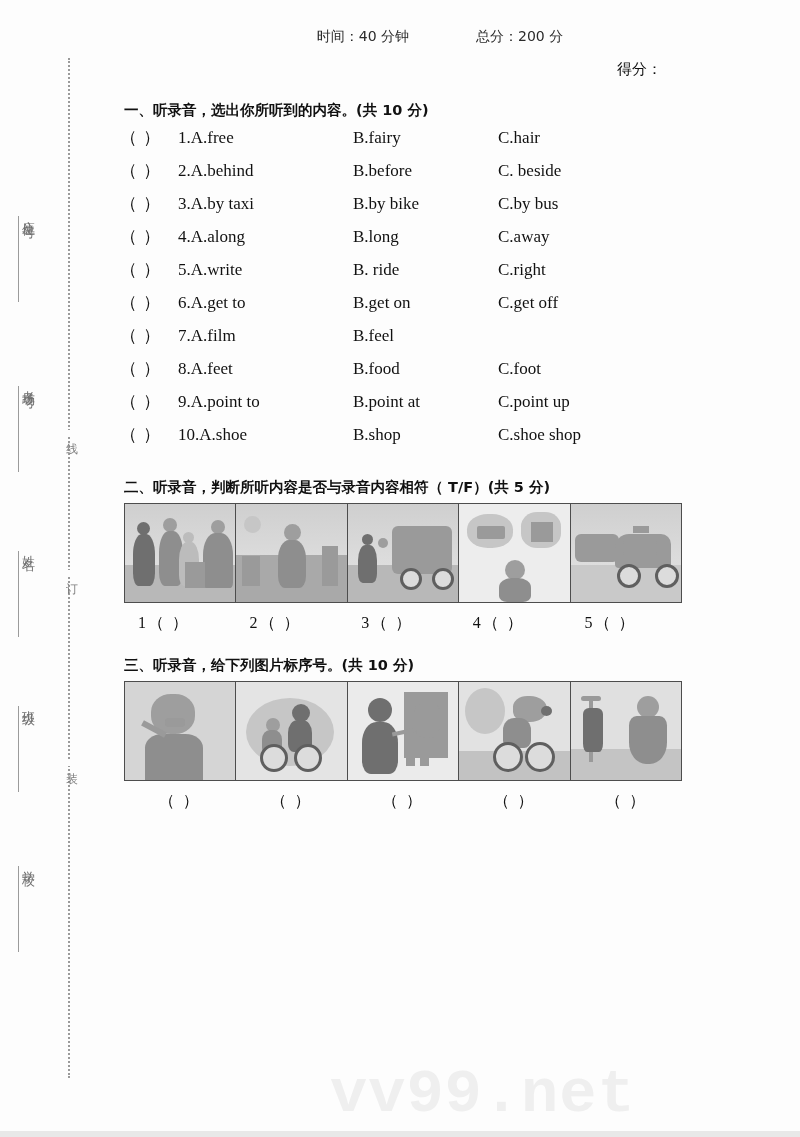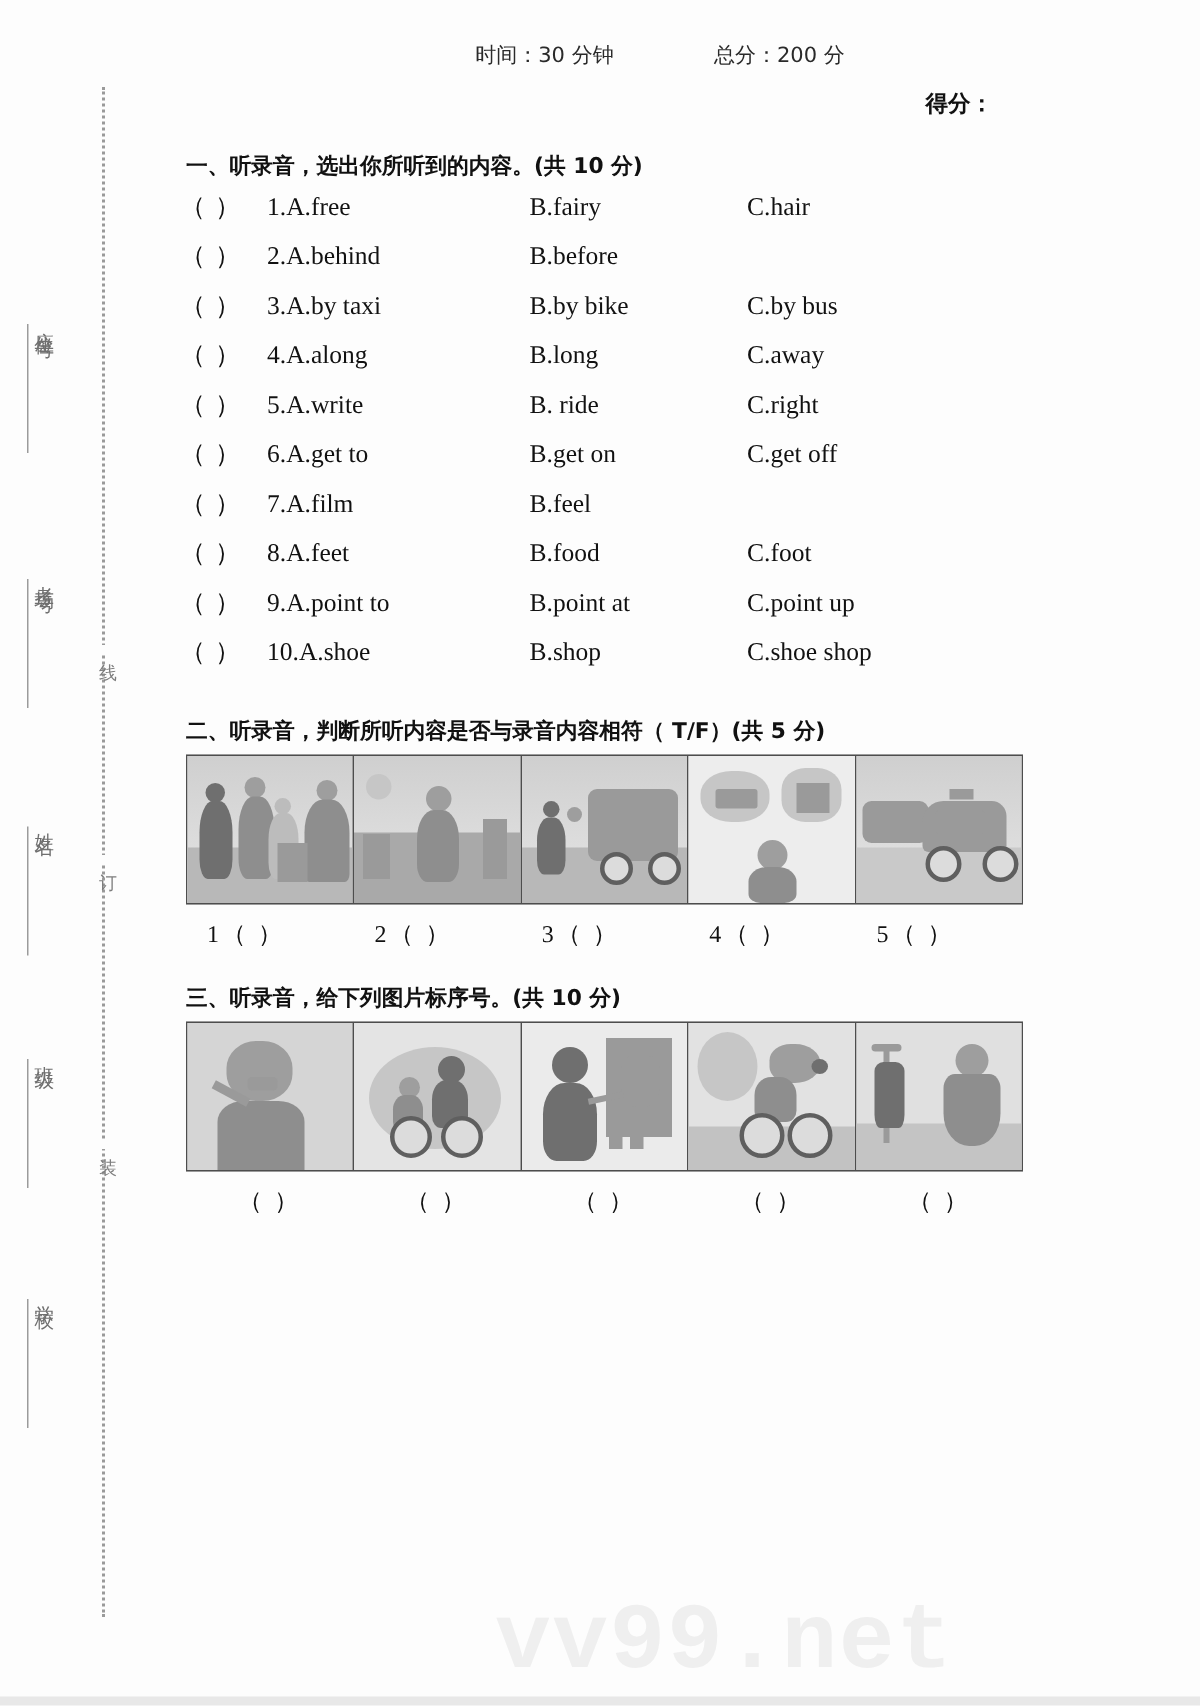--- a/index.html
+++ b/index.html
@@ -91,21 +91,21 @@
     font-family:"DejaVu Sans", sans-serif;
     font-size:14px;
     color:#2a2a2a;
   }
   #meta .gap{display:inline-block;width:58px;}
   #score-line{
     margin-top:14px;
     text-align:right;
     padding-right:108px;
     font-family:"DejaVu Sans", sans-serif;
-    font-weight:bold;
+    font-weight:normal;
     font-size:15px;
   }
 
   .sec-head{
     font-family:"DejaVu Sans", sans-serif;
     font-weight:bold;
     font-size:14.5px;
     margin:22px 0 6px 14px;
     color:#111;
   }
@@ -204,40 +204,41 @@
     <div class="field" style="top:860px;">
       <span class="lab">学校</span>
       <span class="rule"></span>
     </div>
   </div>
 
   <div id="content">
 
 
     <div id="meta">
-      <span>时间：30 分钟</span>
+      <span>时间：40 分钟</span>
       <span class="gap"></span>
       <span>总分：200 分</span>
     </div>
 
     <div id="score-line">得分：</div>
 
     <div class="sec-head">一、听录音，选出你所听到的内容。(共 10 分)</div>
 
     <div class="q-list">
       <div class="q-row">
         <span class="brk">（    ）</span>
         <span class="opt-a"><span>1.</span><span>A.free</span></span>
         <span class="opt-b">B.fairy</span>
         <span class="opt-c">C.hair</span>
       </div>
       <div class="q-row">
         <span class="brk">（    ）</span>
         <span class="opt-a"><span>2.</span><span>A.behind</span></span>
         <span class="opt-b">B.before</span>
+        <span class="opt-c">C. beside</span>
       </div>
       <div class="q-row">
         <span class="brk">（    ）</span>
         <span class="opt-a"><span>3.</span><span>A.by taxi</span></span>
         <span class="opt-b">B.by bike</span>
         <span class="opt-c">C.by bus</span>
       </div>
       <div class="q-row">
         <span class="brk">（    ）</span>
         <span class="opt-a"><span>4.</span><span>A.along</span></span>

